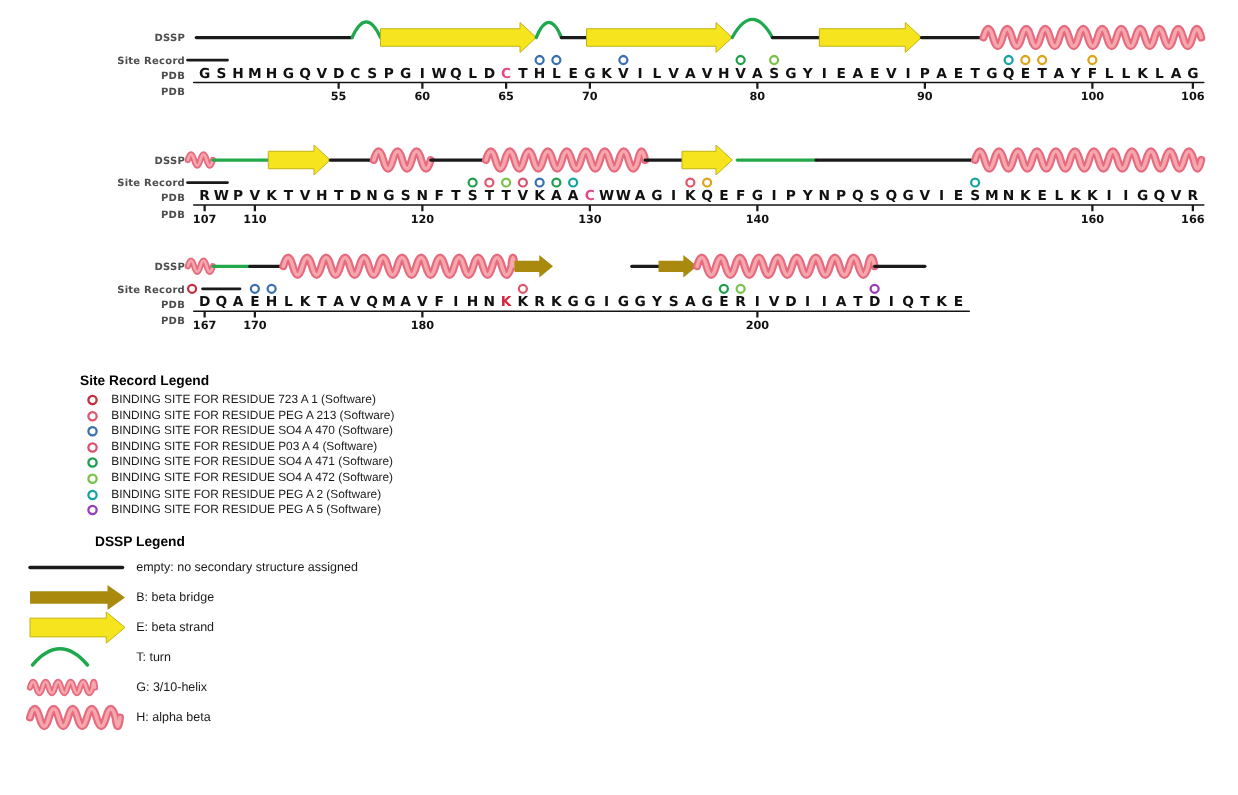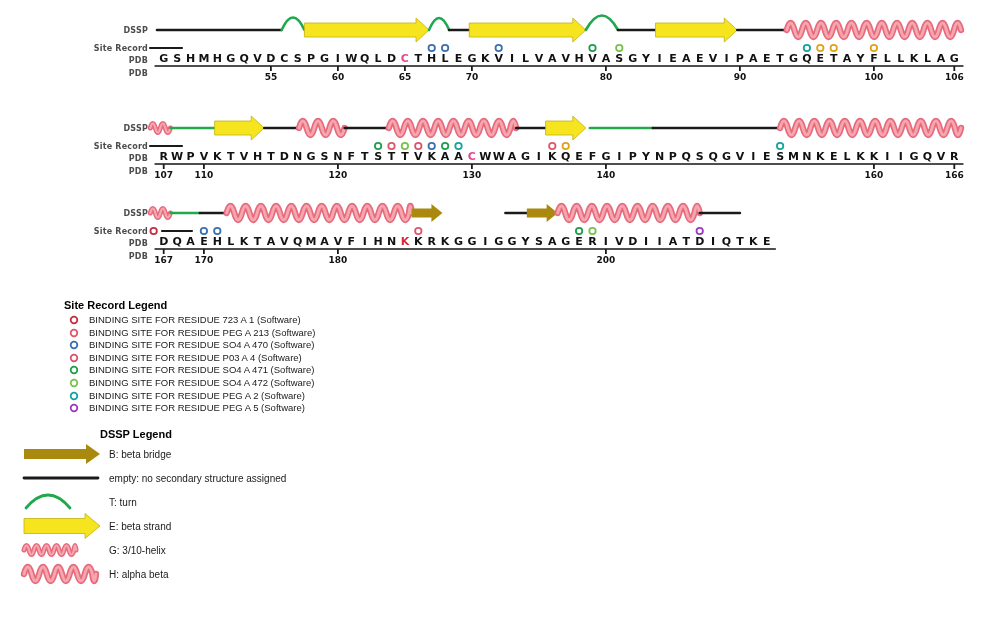--- a/index.html
+++ b/index.html
@@ -9,21 +9,21 @@
   }
   #figure{position:absolute;inset:0}
   #tracks-svg{position:absolute;top:0;left:0}
   .track-label{font-family:"DejaVu Sans",sans-serif;font-size:8px;font-weight:bold;fill:#4d4d4d;letter-spacing:.2px}
   .seq-letter{font-family:"DejaVu Sans",sans-serif;font-size:11px;font-weight:bold}
   .tick-number{font-family:"DejaVu Sans",sans-serif;font-size:9px;font-weight:bold;fill:#111}
   .legend-block{position:absolute}
   #site-legend{top:299px;left:64px}
   #dssp-legend{top:428px;left:12px}
   .legend-title{font-weight:bold;font-size:11px;color:#000;margin-bottom:3px}
-  #dssp-legend .legend-title{margin-left:88px;margin-bottom:2px}
+  #dssp-legend .legend-title{margin-left:64px;margin-bottom:2px}
   .site-item{display:flex;height:12.6px;gap:9px;padding-left:4px}
   .site-item-label{font-size:9.5px;color:#1a1a1a;white-space:nowrap}
   .dssp-item{display:flex;align-items:center;height:24px;gap:5px}
   .dssp-item-label{font-size:10px;color:#1a1a1a;white-space:nowrap}
 </style>
 </head>
 <body>
 
 <div id="figure">
   <svg id="tracks-svg" width="990" height="280">
@@ -381,41 +381,41 @@
           <span class="site-item-label">BINDING SITE FOR RESIDUE PEG A 5 (Software)</span>
         </div>
       </div>
   </div>
 
   <div class="legend-block" id="dssp-legend">
     <div class="legend-title">DSSP Legend</div>
     <div id="dssp-legend-items">
         <div class="dssp-item">
           <svg width="92" height="26">
+            <line x1="12" y1="13" x2="86" y2="13" stroke="#1a1a1a" stroke-width="2.8" stroke-linecap="round"></line>
+          </svg>
+          <span class="dssp-item-label">empty: no secondary structure assigned</span>
+        </div>
+        <div class="dssp-item">
+          <svg width="92" height="26">
             <polygon points="12,8 74,8 74,3 88,13 74,23 74,18 12,18" fill="#a98a0e"></polygon>
           </svg>
           <span class="dssp-item-label">B: beta bridge</span>
         </div>
         <div class="dssp-item">
           <svg width="92" height="26">
-            <line x1="12" y1="13" x2="86" y2="13" stroke="#1a1a1a" stroke-width="2.8" stroke-linecap="round"></line>
-          </svg>
-          <span class="dssp-item-label">empty: no secondary structure assigned</span>
+            <polygon points="12,5.5 73,5.5 73,0.5 88,13 73,25.5 73,20.5 12,20.5" fill="#f6e41e" stroke="#c2b312" stroke-width="0.8"></polygon>
+          </svg>
+          <span class="dssp-item-label">E: beta strand</span>
         </div>
         <div class="dssp-item">
           <svg width="92" height="26">
             <path d="M 14 19 Q 36 -7 58 19" fill="none" stroke="#1fa84e" stroke-width="2.8" stroke-linecap="round"></path>
           </svg>
           <span class="dssp-item-label">T: turn</span>
-        </div>
-        <div class="dssp-item">
-          <svg width="92" height="26">
-            <polygon points="12,5.5 73,5.5 73,0.5 88,13 73,25.5 73,20.5 12,20.5" fill="#f6e41e" stroke="#c2b312" stroke-width="0.8"></polygon>
-          </svg>
-          <span class="dssp-item-label">E: beta strand</span>
         </div>
         <div class="dssp-item">
           <svg width="92" height="26">
             <path d="M 12 13 Q 14.5 4 17 13 Q 19.5 22 22 13 Q 24.5 4 27 13 Q 29.5 22 32 13 Q 34.5 4 37 13 Q 39.5 22 42 13 Q 44.5 4 47 13 Q 49.5 22 52 13 Q 54.5 4 57 13 Q 59.5 22 62 13 Q 63 4 64 13" fill="none" stroke="#e66a80" stroke-width="5" stroke-linecap="round"></path>
             <path d="M 12 13 Q 14.5 4 17 13 Q 19.5 22 22 13 Q 24.5 4 27 13 Q 29.5 22 32 13 Q 34.5 4 37 13 Q 39.5 22 42 13 Q 44.5 4 47 13 Q 49.5 22 52 13 Q 54.5 4 57 13 Q 59.5 22 62 13 Q 63 4 64 13" fill="none" stroke="#f6a7ab" stroke-width="2.2" stroke-linecap="round"></path>
           </svg>
           <span class="dssp-item-label">G: 3/10-helix</span>
         </div>
         <div class="dssp-item">
           <svg width="92" height="26">

